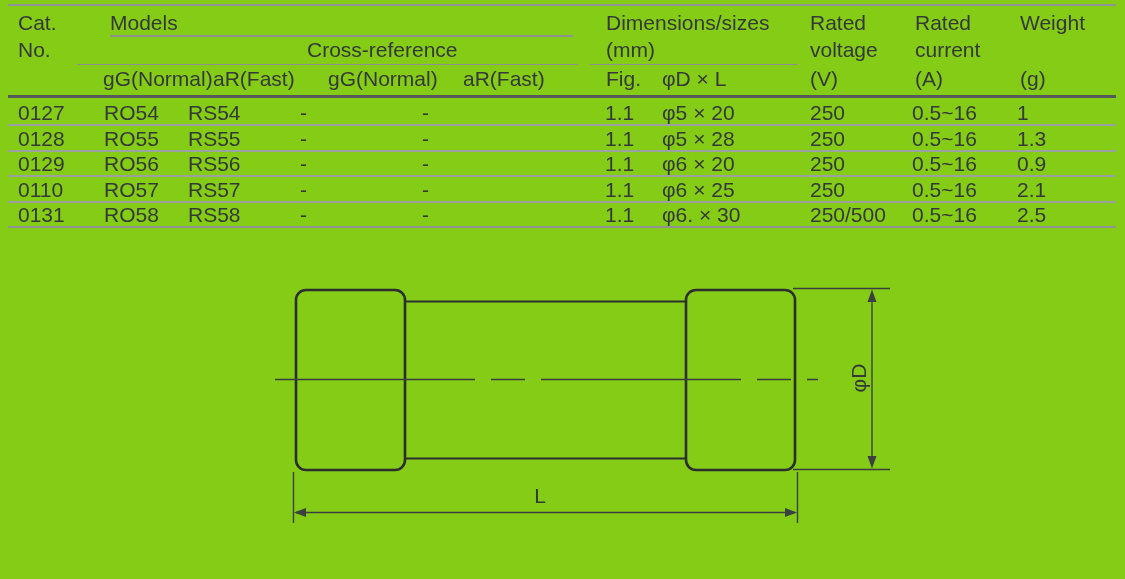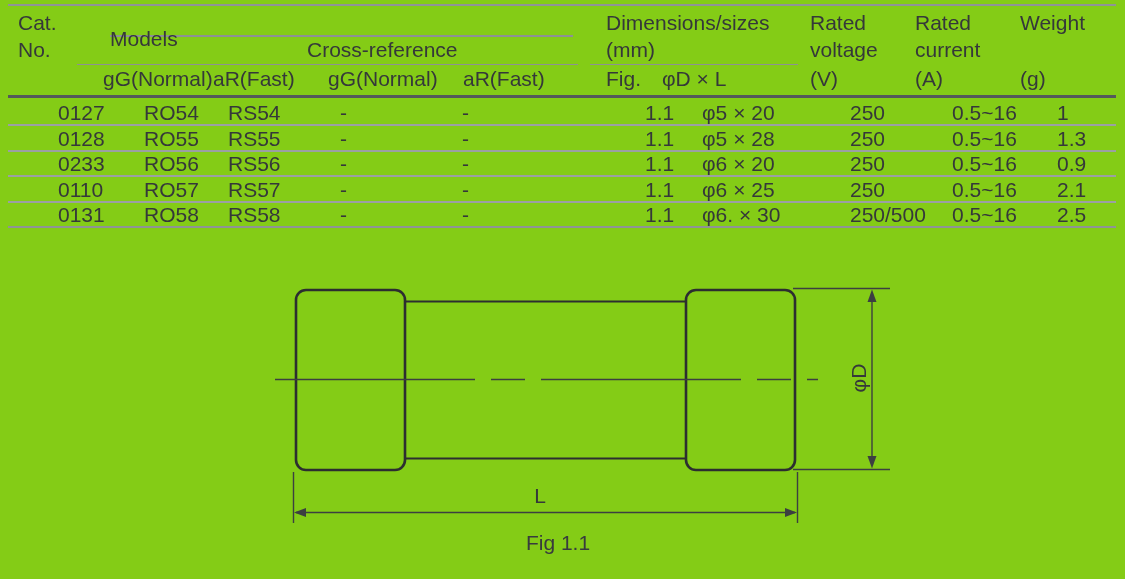--- a/index.html
+++ b/index.html
@@ -5,21 +5,21 @@
   html,body{margin:0;padding:0;}
   .page{
     position:relative;width:1125px;height:579px;overflow:hidden;
     background:#84cc16;color:#35383a;
     font-family:"Liberation Sans",sans-serif;
     padding-left:22px;
   }
   .h{position:absolute;white-space:nowrap;font-size:21px;line-height:22px;}
   .hline{position:absolute;}
   .row{position:absolute;left:0;width:1125px;height:24px;line-height:24px;font-size:21px;}
-  .cell{position:absolute;white-space:nowrap;margin-left:40px;}
+  .cell{position:absolute;white-space:nowrap;}
   .c0{left:18px}.c1{left:104px}.c2{left:188px}.c3{left:300px}.c4{left:422px}
   .c5{left:605px}.c6{left:662px}.c7{left:810px}.c8{left:912px}.c9{left:1017px}
   .sep{position:absolute;left:8px;width:1108px;height:1.5px;background:#9ba0a3;}
   .caption{position:absolute;left:478px;top:531px;width:160px;text-align:center;
     font-size:21px;color:#383b3e;}
   svg text{font-family:"Liberation Sans",sans-serif;}
 </style>
 </head>
 <body>
 
@@ -33,21 +33,21 @@
     <div class="hline" style="left:590px;top:63.5px;width:208px;height:1.5px;background:#8d9194"></div>
     <div class="hline" style="left:8px;top:95px;width:1108px;height:2.5px;background:#54585b"></div>
     <div class="sep" style="top:124px"></div>
     <div class="sep" style="top:150px"></div>
     <div class="sep" style="top:175px"></div>
     <div class="sep" style="top:201px"></div>
     <div class="hline" style="left:8px;top:226px;width:1108px;height:2px;background:#8f9396"></div>
 
     <div class="h" style="left:18px;top:12px">Cat.</div>
     <div class="h" style="left:18px;top:39px">No.</div>
-    <div class="h" style="left:110px;top:28px">Models</div>
+    <div class="h" style="left:110px;top:12px">Models</div>
     <div class="h" style="left:307px;top:39px">Cross-reference</div>
     <div class="h" style="left:606px;top:12px">Dimensions/sizes</div>
     <div class="h" style="left:606px;top:39px">(mm)</div>
     <div class="h" style="left:810px;top:12px">Rated</div>
     <div class="h" style="left:810px;top:39px">voltage</div>
     <div class="h" style="left:810px;top:68px">(V)</div>
     <div class="h" style="left:915px;top:12px">Rated</div>
     <div class="h" style="left:915px;top:39px">current</div>
     <div class="h" style="left:915px;top:68px">(A)</div>
     <div class="h" style="left:1020px;top:12px">Weight</div>
@@ -78,21 +78,21 @@
       <span class="cell c2">RS55</span>
       <span class="cell c3">-</span>
       <span class="cell c4">-</span>
       <span class="cell c5">1.1</span>
       <span class="cell c6">φ5 × 28</span>
       <span class="cell c7">250</span>
       <span class="cell c8">0.5~16</span>
       <span class="cell c9">1.3</span>
     </div>
     <div class="row" style="top:152px">
-      <span class="cell c0">0233</span>
+      <span class="cell c0">0129</span>
       <span class="cell c1">RO56</span>
       <span class="cell c2">RS56</span>
       <span class="cell c3">-</span>
       <span class="cell c4">-</span>
       <span class="cell c5">1.1</span>
       <span class="cell c6">φ6 × 20</span>
       <span class="cell c7">250</span>
       <span class="cell c8">0.5~16</span>
       <span class="cell c9">0.9</span>
     </div>
@@ -144,14 +144,13 @@
     <g stroke="#3c3f41" stroke-width="1.4">
       <line x1="293.5" y1="472" x2="293.5" y2="523"></line>
       <line x1="797.5" y1="472" x2="797.5" y2="523"></line>
       <line x1="296" y1="512.5" x2="795" y2="512.5"></line>
     </g>
     <polygon points="294,512.5 306,508 306,517" fill="#3c3f41"></polygon>
     <polygon points="797,512.5 785,508 785,517" fill="#3c3f41"></polygon>
     <text x="540" y="503" text-anchor="middle" font-size="21" fill="#35383a">L</text>
   </svg>
 
-  <div class="caption">Fig 1.1</div>
 </div>
 
 </body></html>

